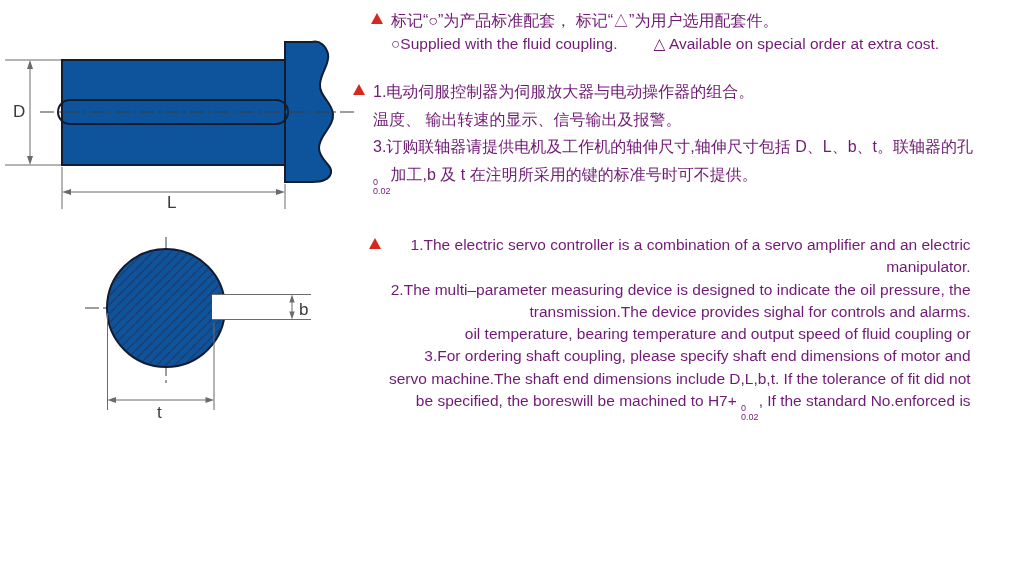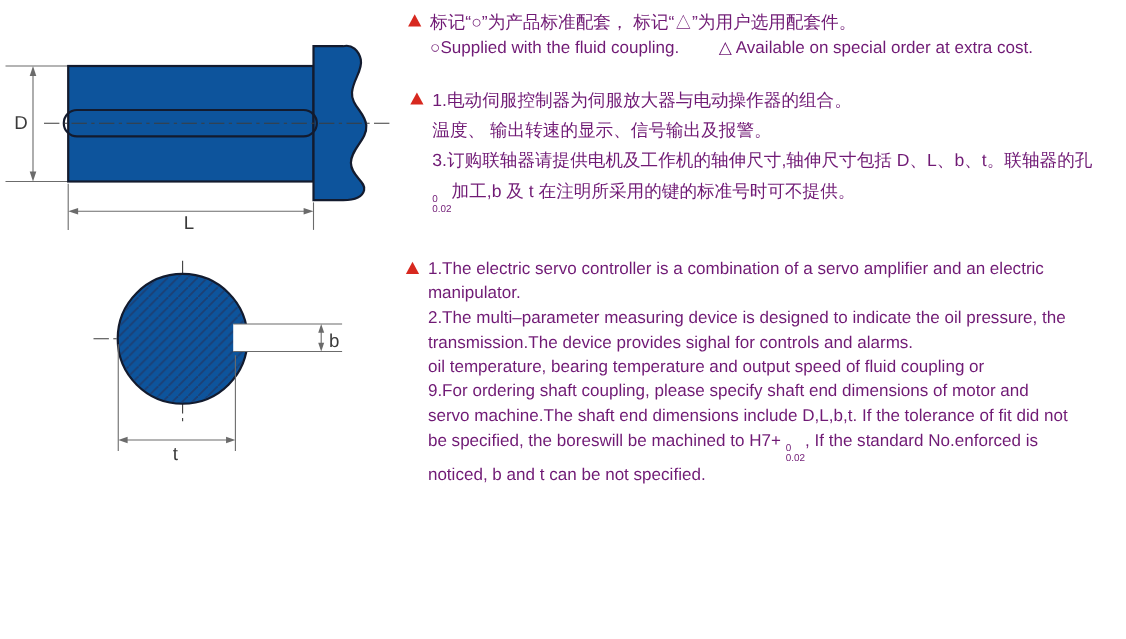--- a/index.html
+++ b/index.html
@@ -27,27 +27,27 @@
     border-left: 6.5px solid transparent;
     border-right: 6.5px solid transparent;
     border-bottom: 11px solid var(--marker-red, #d7281f);
   }
   .note-legend { left: 371px; top: 9px; }
   .note-legend .tri { margin-top: 4px; }
   .note-legend .lines { font-size: 16px; line-height: 23px; }
   .note-legend .en-line { font-size: 15.5px; text-align: center; }
   .legend-gap { display: inline-block; width: 36px; }
 
-  .note-zh { left: 373px; top: 78px; }
+  .note-zh { left: 353px; top: 78px; }
   .note-zh .tri { margin-top: 6px; }
   .note-zh .lines { font-size: 16px; line-height: 27.5px; white-space: nowrap; }
 
   .note-en { left: 369px; top: 234px; }
   .note-en .tri { margin-top: 4px; }
-  .note-en .lines { font-size: 15.5px; line-height: 22.3px; white-space: nowrap; }
+  .note-en .lines { font-size: 15.5px; line-height: 22.3px; white-space: nowrap; text-align: right; }
 
   
   .tol {
     display: inline-flex; flex-direction: column; align-items: flex-start;
     vertical-align: -5px; line-height: 1; font-size: 9px;
   }
   .tol span { display: block; }
 </style>
 </head>
 <body>
@@ -137,23 +137,22 @@
   </div>
 
   <div class="note note-en">
     <span class="tri"></span>
     <div class="lines">
       <div>1.The electric servo controller is a combination of a servo amplifier and an electric</div>
       <div>manipulator.</div>
       <div>2.The multi–parameter measuring device is designed to indicate the oil pressure, the</div>
       <div>transmission.The device provides sighal for controls and alarms.</div>
       <div>oil temperature, bearing temperature and output speed of fluid coupling or</div>
-      <div>9.For ordering shaft coupling, please specify shaft end dimensions of motor and</div>
+      <div>3.For ordering shaft coupling, please specify shaft end dimensions of motor and</div>
       <div>servo machine.The shaft end dimensions include D,L,b,t. If the tolerance of fit did not</div>
       <div><span>be specified, the boreswill be machined to H7+ </span><span class="tol">
             <span>0</span>
             <span>0.02</span>
           </span><span>, If the standard No.enforced is</span></div>
-      <div>noticed, b and t can be not specified.</div>
     </div>
   </div>
 
 </div>
 
 </body></html>

